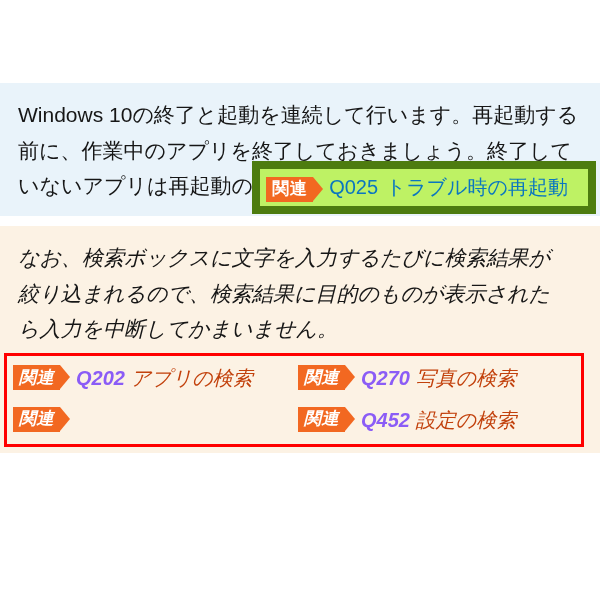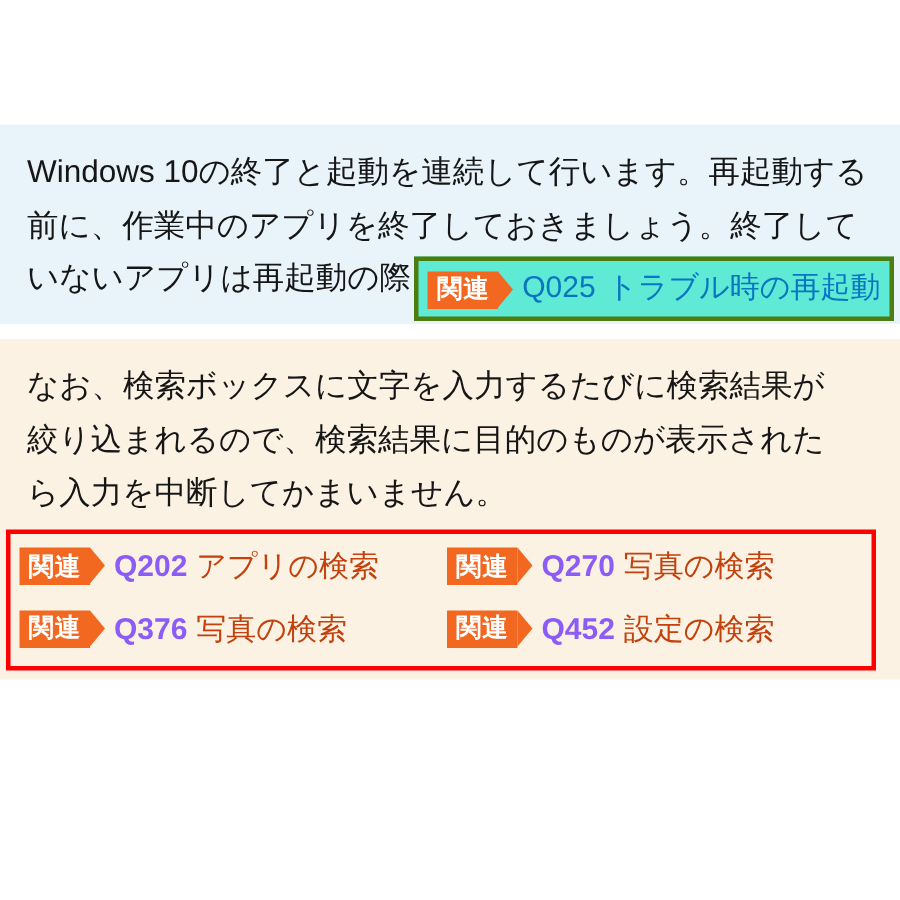--- a/index.html
+++ b/index.html
@@ -16,30 +16,31 @@
     background: #e9f3fa;
     padding: 14px 18px 12px 18px;
     color: #161616;
     position: relative;
   }
   .section-blue .para { text-align: left; }
   .inline-related-box {
     position: absolute;
     right: 4px;
     bottom: 2px;
-    border: 3px solid #4d7c0f;
-    padding: 0px 6px 1px 6px;
-    background: #5eead4;
+    border: 8px solid #4d7c0f;
+    padding: 0px 20px 1px 6px;
+    background: #bef264;
     white-space: nowrap;
   }
   .section-cream {
     background: #fcf2e4;
     padding: 14px 30px 6px 18px;
     color: #161616;
     margin-top: 10px;
+    font-style: italic;
   }
   .related-grid {
     border: 3px solid #ff0000;
     margin: 6px -14px 0 -14px;
     display: grid;
     grid-template-columns: 1fr 1fr;
     column-gap: 8px;
     row-gap: 6px;
     padding: 4px 6px 6px 6px;
     background: #fcf2e4;
@@ -116,24 +117,20 @@
     </div>
     <div class="related-item">
       <span class="tag">関連</span>
       <a>
         <span class="qcode-orange">Q270</span>
         <span class="qtitle-orange">写真の検索</span>
       </a>
     </div>
     <div class="related-item">
       <span class="tag">関連</span>
-      <a>
-        <span class="qcode-orange">Q376</span>
-        <span class="qtitle-orange">写真の検索</span>
-      </a>
     </div>
     <div class="related-item">
       <span class="tag">関連</span>
       <a>
         <span class="qcode-orange">Q452</span>
         <span class="qtitle-orange">設定の検索</span>
       </a>
     </div>
   </div>
 </div>

